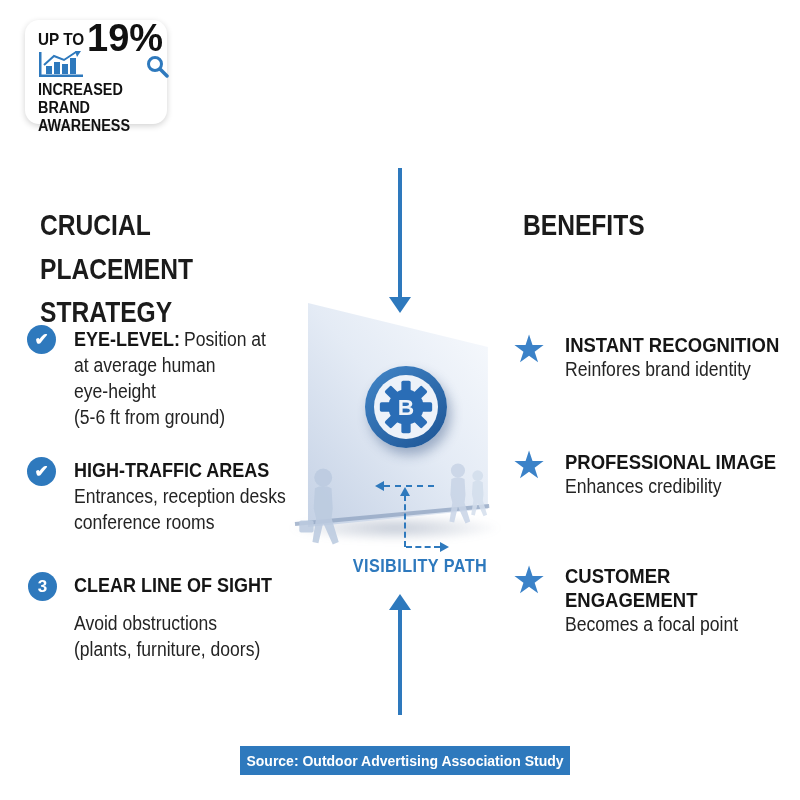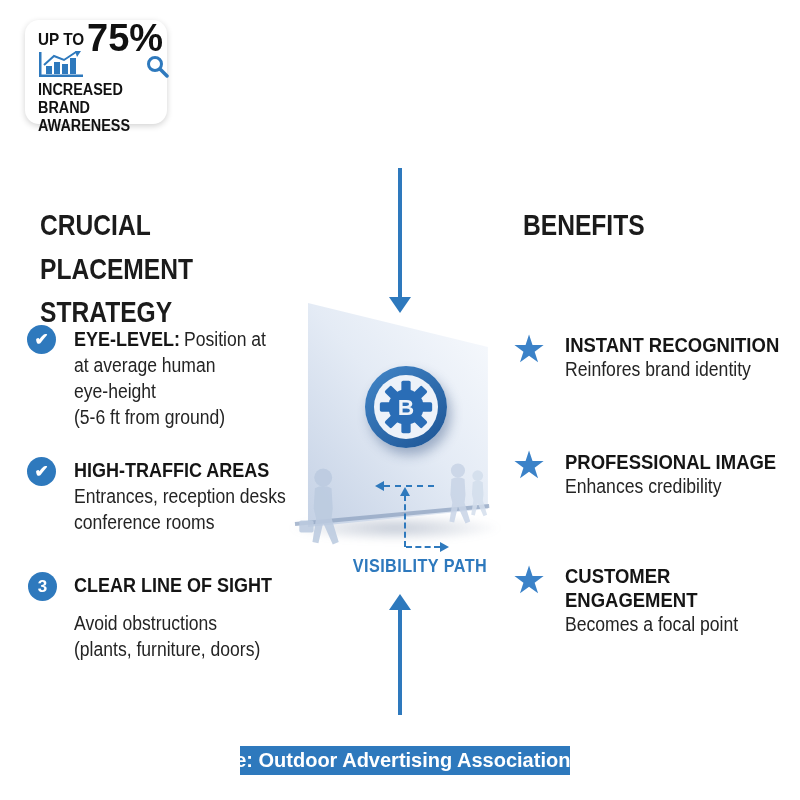--- a/index.html
+++ b/index.html
@@ -83,32 +83,32 @@
              border-right:9px solid #2e79bd;}
   .head-upsm{left:400px;top:487px;border-left:5px solid transparent;border-right:5px solid transparent;
              border-bottom:9px solid #2e79bd;}
   .head-right{left:440px;top:542px;border-top:5px solid transparent;border-bottom:5px solid transparent;
               border-left:9px solid #2e79bd;}
   .vis-label{position:absolute;left:330px;top:556px;width:180px;text-align:center;
              font-size:18px;font-weight:bold;color:#2e79bd;letter-spacing:.5px;transform:scaleX(.9);}
 
   
   .footer{position:absolute;left:240px;top:746px;width:330px;height:29px;background:#2e79bd;
-          color:#fff;font-size:20px;font-weight:bold;display:flex;align-items:center;justify-content:center;
+          color:#fff;font-size:14px;font-weight:bold;display:flex;align-items:center;justify-content:center;
           white-space:nowrap;}
 </style>
 </head>
 <body>
 
 <div class="page">
 
 
   <div class="badge">
     <div class="badge-upto">UP TO</div>
-    <div class="badge-value">75%</div>
+    <div class="badge-value">19%</div>
     <svg class="badge-chart" width="47" height="27" viewBox="0 0 47 27">
       <rect x="1" y="1" width="2.5" height="25" fill="#2e79bd"></rect>
       <rect x="1" y="23.5" width="44" height="2.5" fill="#2e79bd"></rect>
       <rect x="8" y="15" width="6" height="8" fill="#2e79bd"></rect>
       <rect x="16" y="11" width="6" height="12" fill="#2e79bd"></rect>
       <rect x="24" y="13" width="6" height="10" fill="#2e79bd"></rect>
       <rect x="32" y="7" width="6" height="16" fill="#2e79bd"></rect>
       <polyline points="6,14 16,5 26,9 38,1" fill="none" stroke="#2e79bd" stroke-width="2"></polyline>
       <polygon points="38,0 44,0 40,6" fill="#2e79bd" transform="translate(-1,0)"></polygon>
     </svg>

